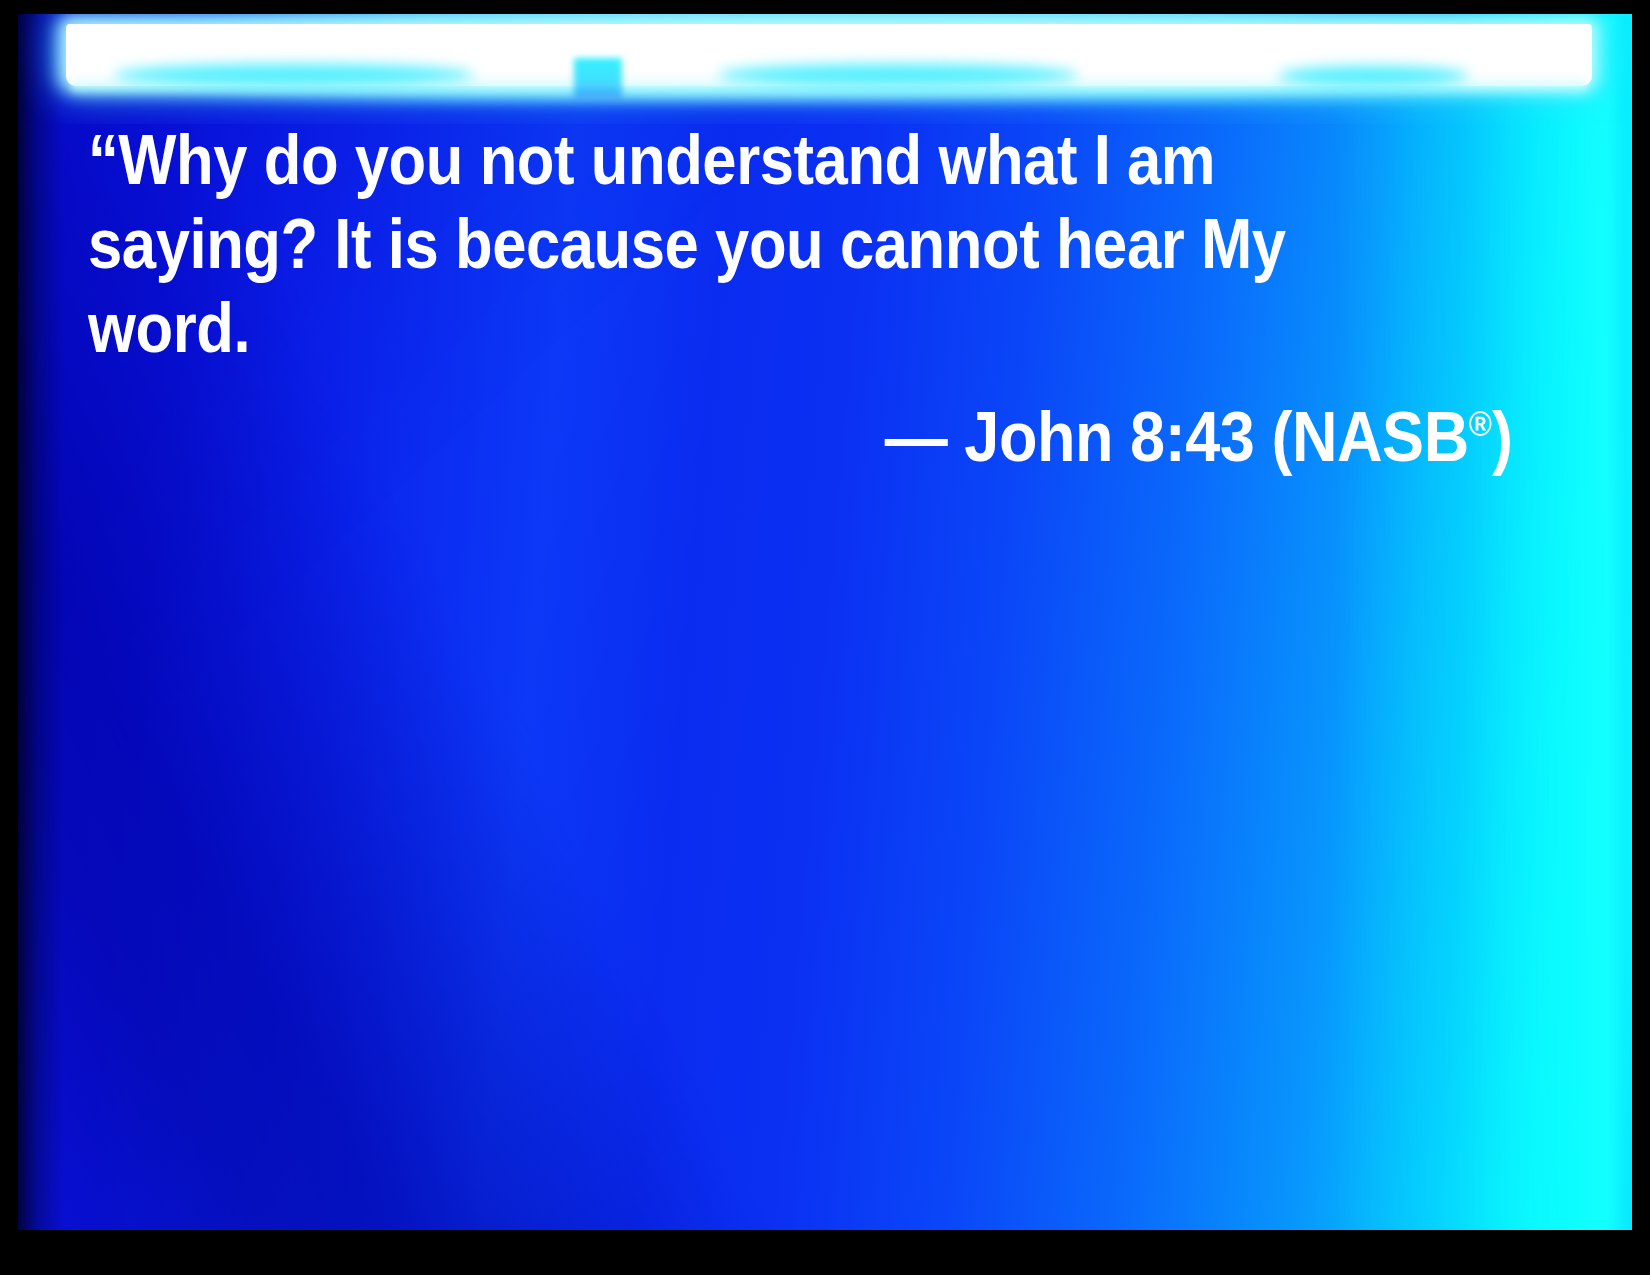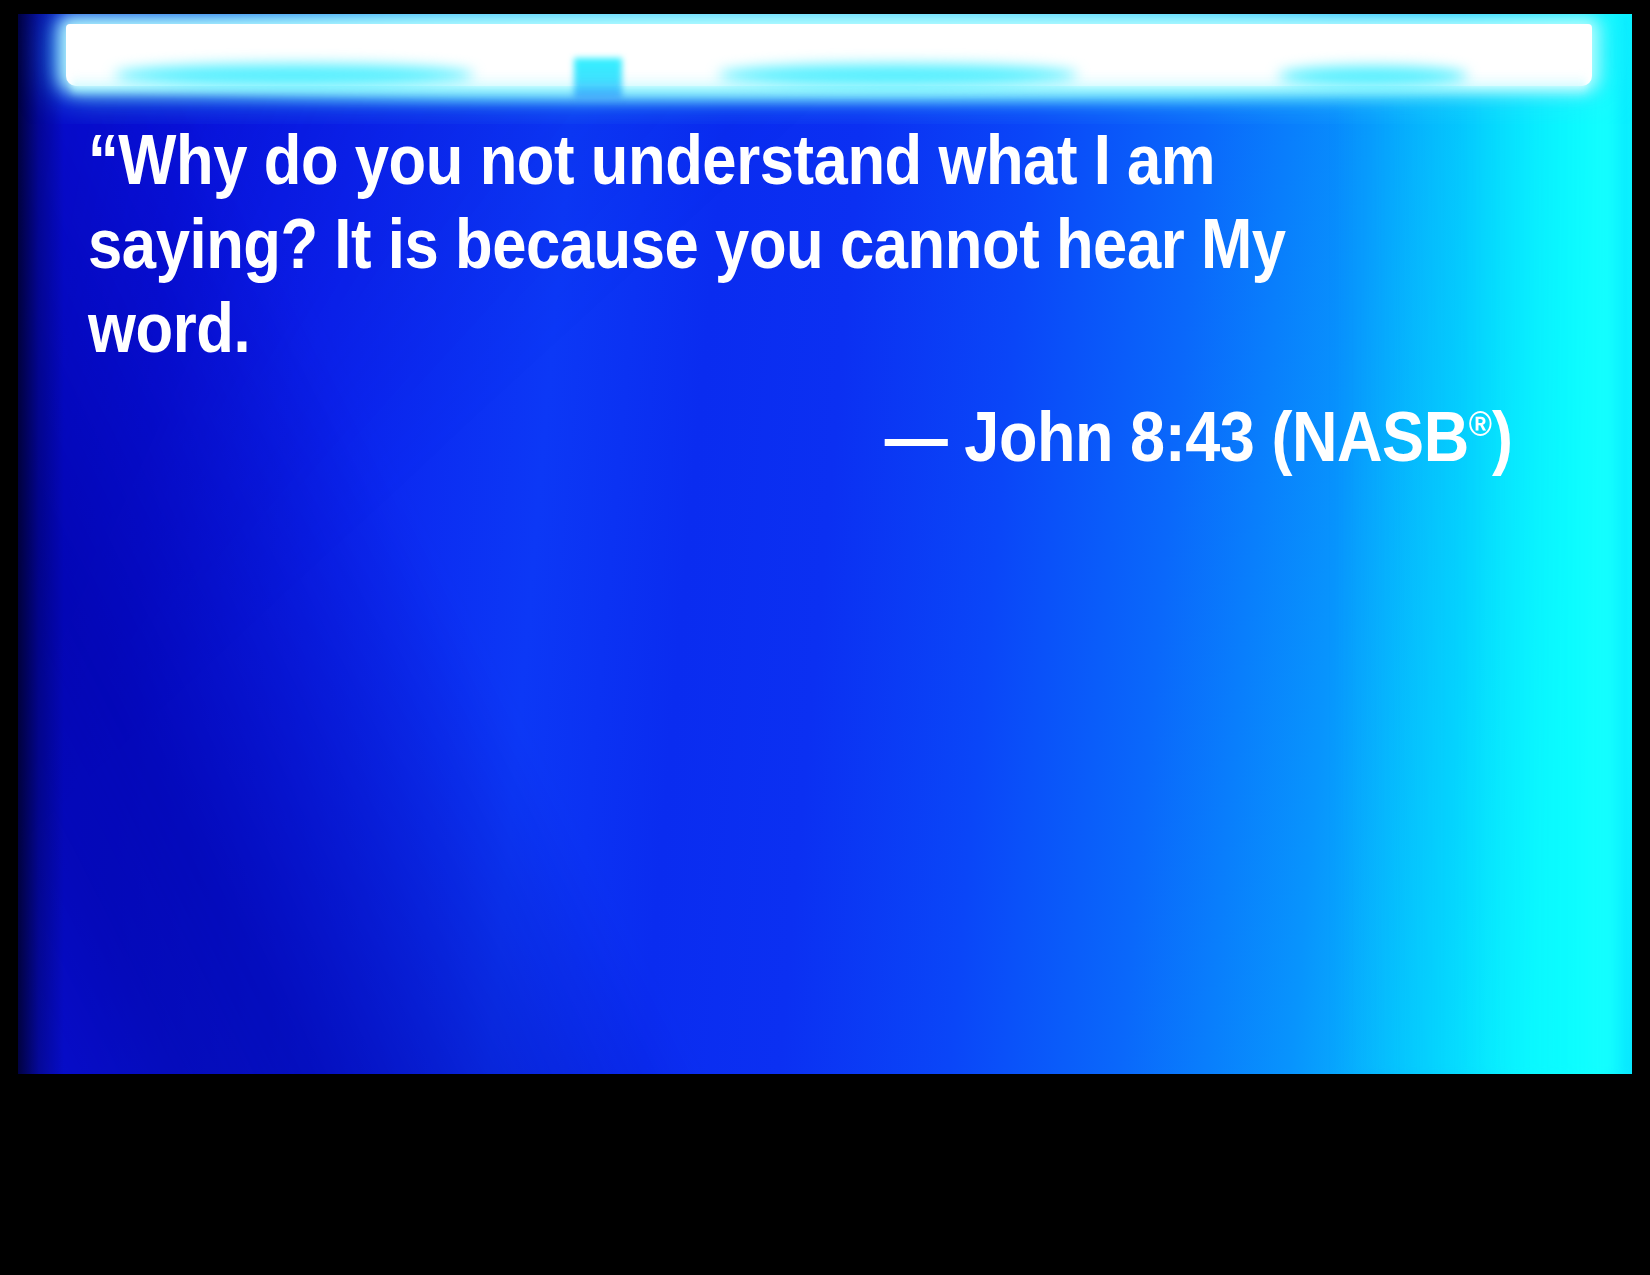--- a/index.html
+++ b/index.html
@@ -22,21 +22,21 @@
     background: #000000;
     overflow: hidden;
   }
 
   
   #slide-canvas {
     position: absolute;
     left: 18px;
     top: 14px;
     width: 1614px;
-    height: 1060px;
+    height: 1216px;
     overflow: hidden;
     background: #0a12d8;
   }
 
   
   .bg-base {
     position: absolute;
     inset: 0;
     background:
       linear-gradient(95deg,

